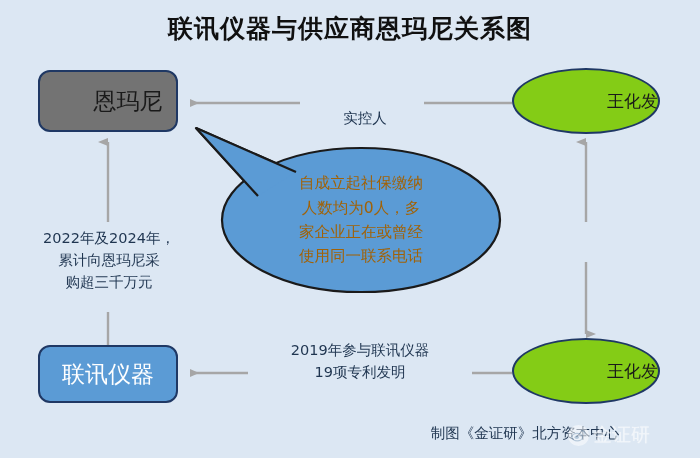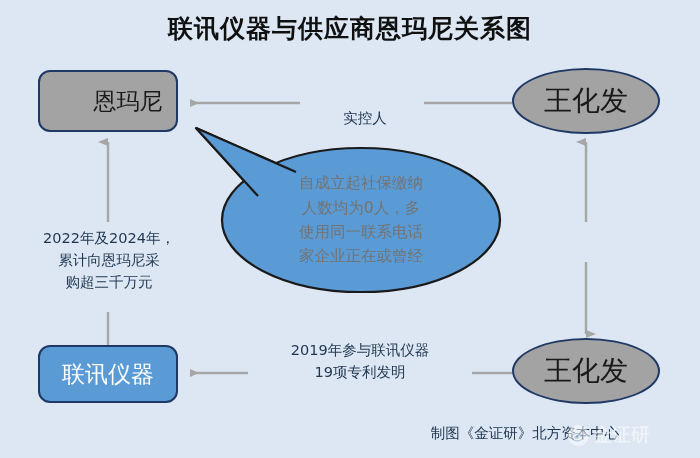--- a/index.html
+++ b/index.html
@@ -52,35 +52,36 @@
     justify-content: center;
     text-align: center;
   }
   .rect-node {
     border: 2.5px solid #1f3864;
     border-radius: 12px;
     font-size: 23px;
     font-family: "DejaVu Sans", "Liberation Sans", sans-serif;
   }
   .rect-light {
-    background: #a3a3a3;
+    background: #737373;
     color: #1a1a1a;
     padding-left: 40px;
   }
   .rect-dark {
     background: #5b9bd5;
     color: #ffffff;
   }
   .ellipse-node {
     border: 2.5px solid #1f3864;
     border-radius: 50%;
-    background: #a3a3a3;
+    background: #84cc16;
     color: #1a1a1a;
-    font-size: 28px;
-    font-family: "DejaVu Sans", "Liberation Sans", sans-serif;
+    font-size: 17px;
+    font-family: "DejaVu Sans", "Liberation Sans", sans-serif;
+    justify-content: flex-end;
   }
 
   #node-enmani   { left: 38px;  top: 70px;  width: 140px; height: 62px; }
   #node-lianxun  { left: 38px;  top: 345px; width: 140px; height: 58px; }
   #node-wang-top { left: 512px; top: 68px;  width: 148px; height: 66px; }
   #node-wang-bot { left: 512px; top: 338px; width: 148px; height: 66px; }
 
   
   #bubble {
     position: absolute;
@@ -94,21 +95,21 @@
     left: 0;
     top: 0;
     width: 278px;
     height: 144px;
     display: flex;
     flex-direction: column;
     align-items: center;
     justify-content: center;
     font-size: 15.5px;
     line-height: 1.58;
-    color: #737373;
+    color: #a16207;
     text-align: center;
     font-family: "DejaVu Sans", "Liberation Sans", sans-serif;
   }
   #bubble .bubble-text span { display: block; }
 
   
   .edge-label {
     position: absolute;
     color: #1f3550;
     font-size: 14.5px;
@@ -225,22 +226,22 @@
   </div>
 
   <div class="node ellipse-node" id="node-wang-bot">
     <span>王化发</span>
   </div>
 
   <div id="bubble">
     <div class="bubble-text">
       <span>自成立起社保缴纳</span>
       <span>人数均为0人，多</span>
+      <span>家企业正在或曾经</span>
       <span>使用同一联系电话</span>
-      <span>家企业正在或曾经</span>
     </div>
   </div>
 
   <div class="edge-label" id="label-shikongren">实控人</div>
 
 
   <div class="edge-label" id="label-caigou">2022年及2024年，
 累计向恩玛尼采
 购超三千万元</div>
 

